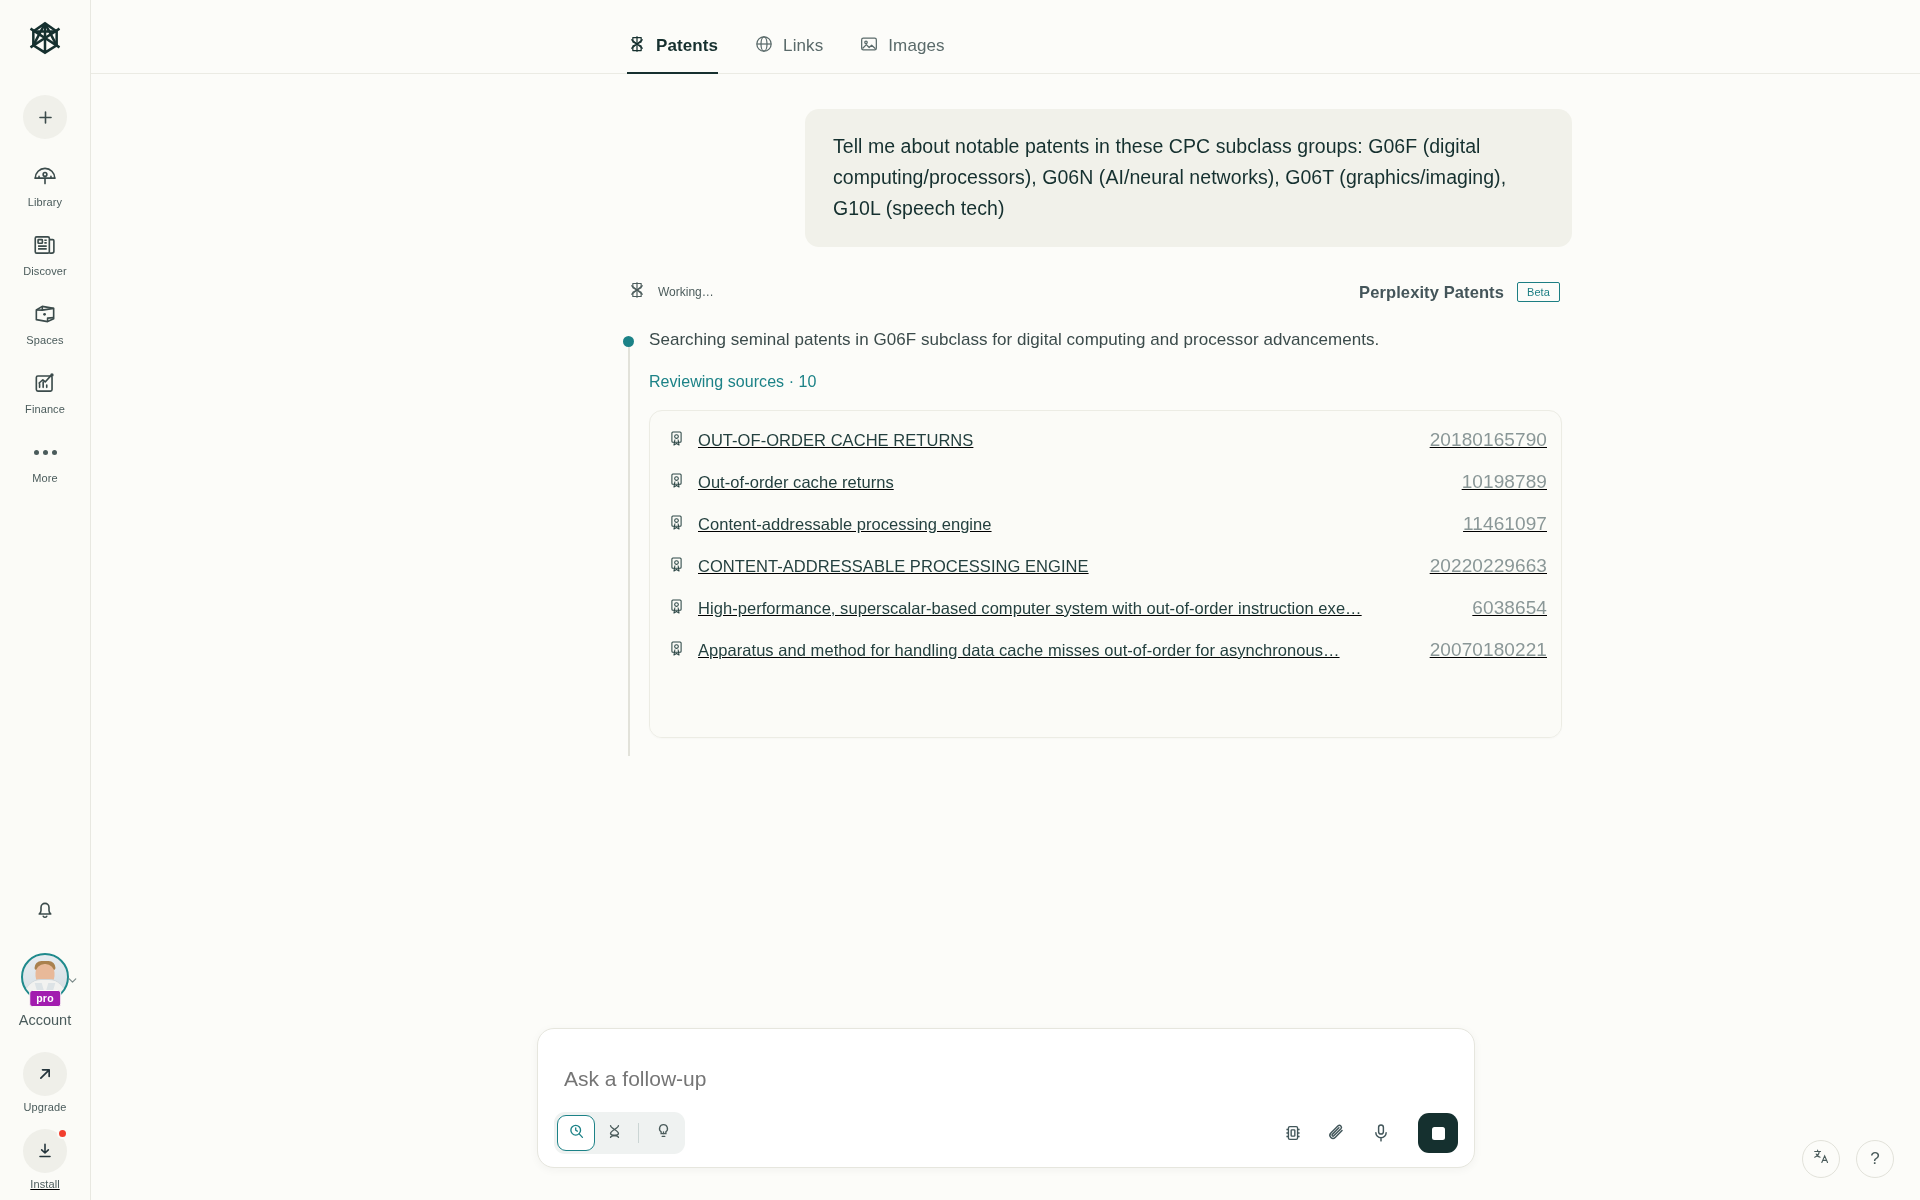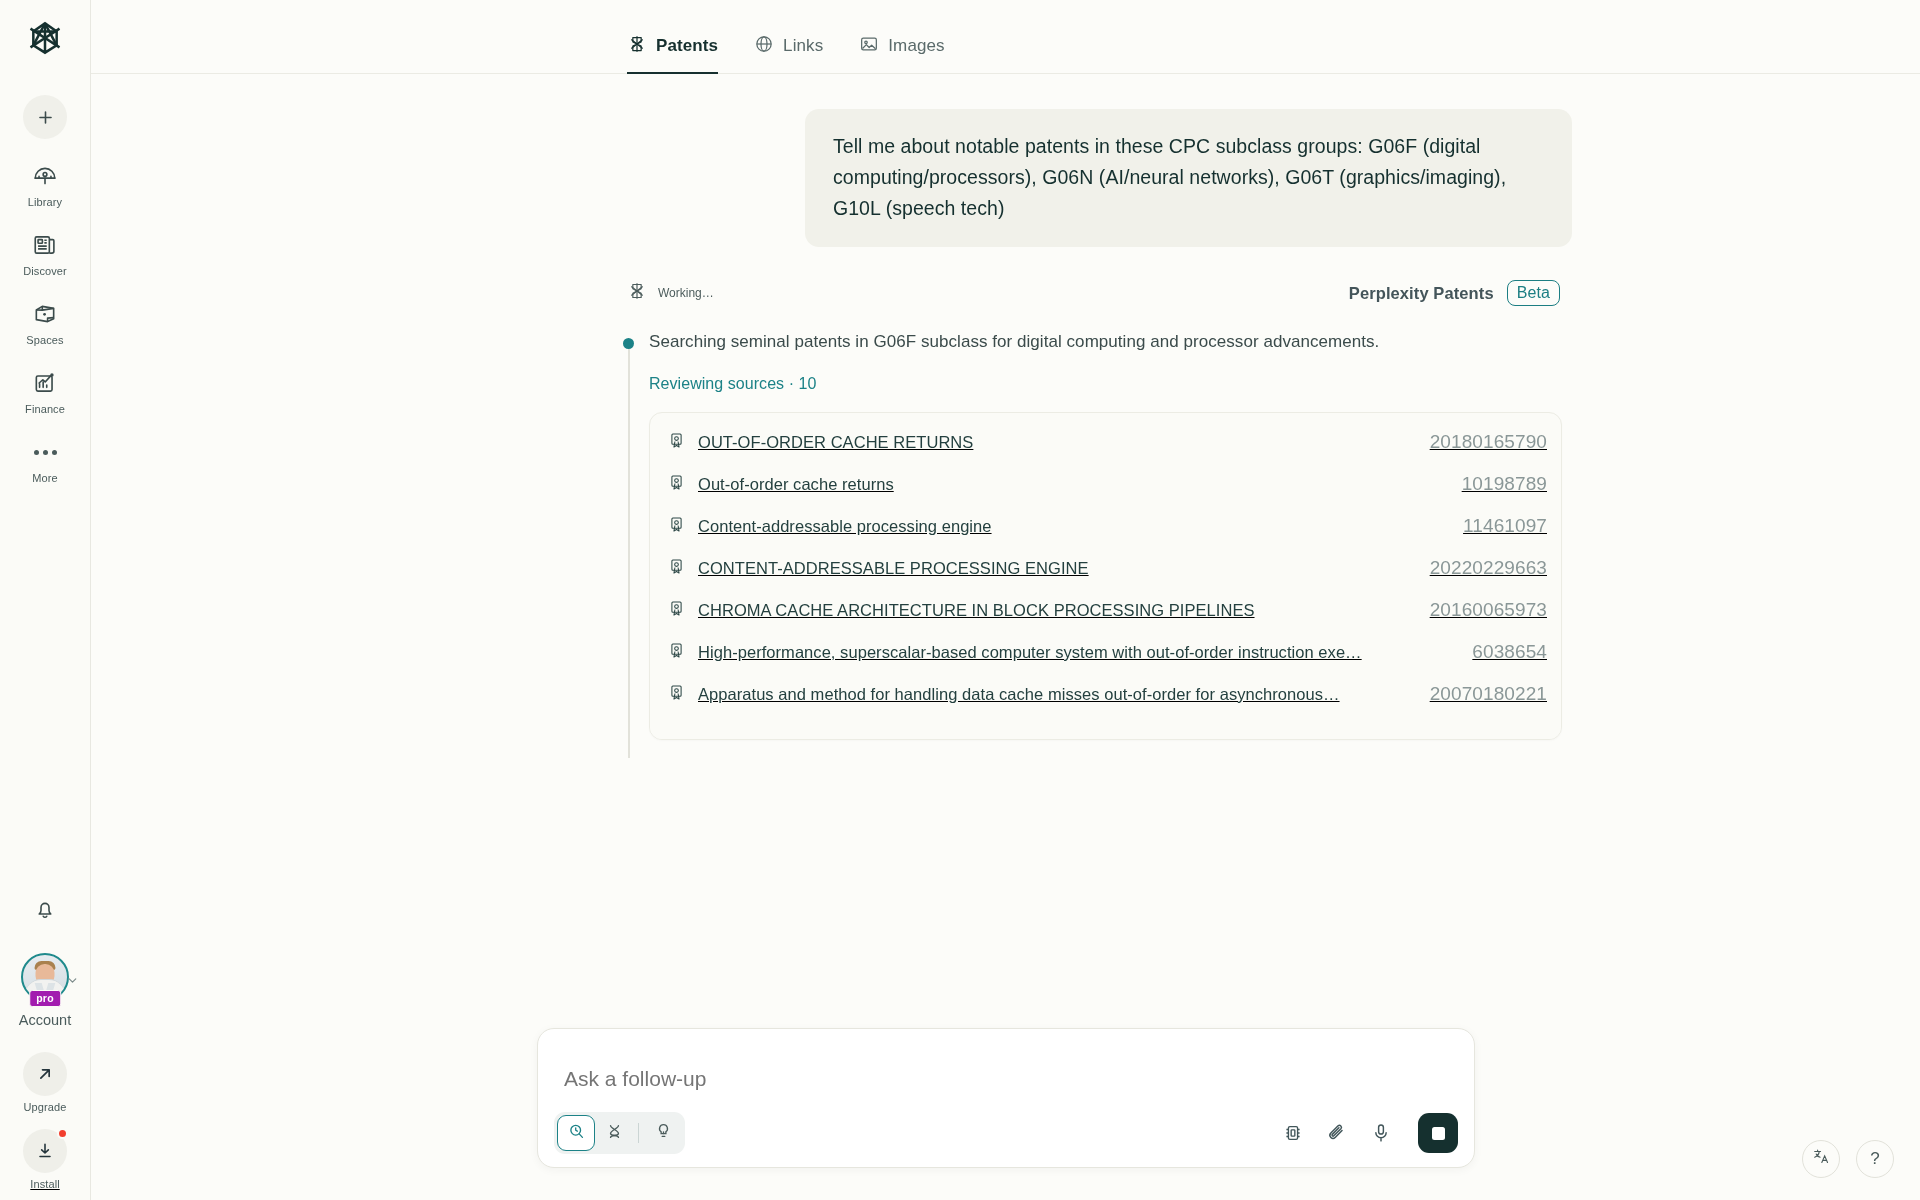--- a/index.html
+++ b/index.html
@@ -151,21 +151,21 @@
   .status-row {
     display:flex; align-items:center; justify-content:space-between;
     margin-top:33px; padding-right:12px;
   }
   .status-left { display:flex; align-items:center; gap:11px; }
   .status-left .wtxt { font-size:12px; color:#4C5C5C; }
   .status-right { display:flex; align-items:center; gap:13px; }
   .pp-label { font-size:16.5px; font-weight:700; color:#44555A; letter-spacing:.1px; }
   .beta-badge {
     border:1.3px solid #1C7E83; color:#1C7E83;
-    border-radius:8px; font-size:16px; padding:2.5px 9px 3.5px;
+    border-radius:2px; font-size:11px; padding:2.5px 9px 3.5px;
     letter-spacing:.1px;
   }
 
   .step-block {
     margin-top:24px; padding-left:22px; position:relative;
   }
   .step-block:before {
     content:""; position:absolute; left:1px; top:14px; bottom:-18px;
     width:1.6px; background:#E2E2DA;
   }
@@ -485,29 +485,20 @@
             <span class="src-num">11461097</span>
           </div>
           <div class="src-row">
             <span><svg width="17" height="17" viewBox="0 0 24 24" fill="none" stroke="#2C4746" stroke-width="1.5" stroke-linejoin="round">
                   <rect x="5.5" y="2.8" width="13" height="14.4" rx="1.4"></rect>
                   <circle cx="12" cy="9.2" r="2.6"></circle>
                   <path d="m9.8 13.4-1.4 7.8 3.6-2.2 3.6 2.2-1.4-7.8"></path>
                 </svg></span>
             <span class="src-title">CONTENT-ADDRESSABLE PROCESSING ENGINE</span>
             <span class="src-num">20220229663</span>
-          </div>
-          <div class="src-row">
-            <span><svg width="17" height="17" viewBox="0 0 24 24" fill="none" stroke="#2C4746" stroke-width="1.5" stroke-linejoin="round">
-                  <rect x="5.5" y="2.8" width="13" height="14.4" rx="1.4"></rect>
-                  <circle cx="12" cy="9.2" r="2.6"></circle>
-                  <path d="m9.8 13.4-1.4 7.8 3.6-2.2 3.6 2.2-1.4-7.8"></path>
-                </svg></span>
-            <span class="src-title">CHROMA CACHE ARCHITECTURE IN BLOCK PROCESSING PIPELINES</span>
-            <span class="src-num">20160065973</span>
           </div>
           <div class="src-row">
             <span><svg width="17" height="17" viewBox="0 0 24 24" fill="none" stroke="#2C4746" stroke-width="1.5" stroke-linejoin="round">
                   <rect x="5.5" y="2.8" width="13" height="14.4" rx="1.4"></rect>
                   <circle cx="12" cy="9.2" r="2.6"></circle>
                   <path d="m9.8 13.4-1.4 7.8 3.6-2.2 3.6 2.2-1.4-7.8"></path>
                 </svg></span>
             <span class="src-title">High-performance, superscalar-based computer system with out-of-order instruction exe…</span>
             <span class="src-num">6038654</span>
           </div>

